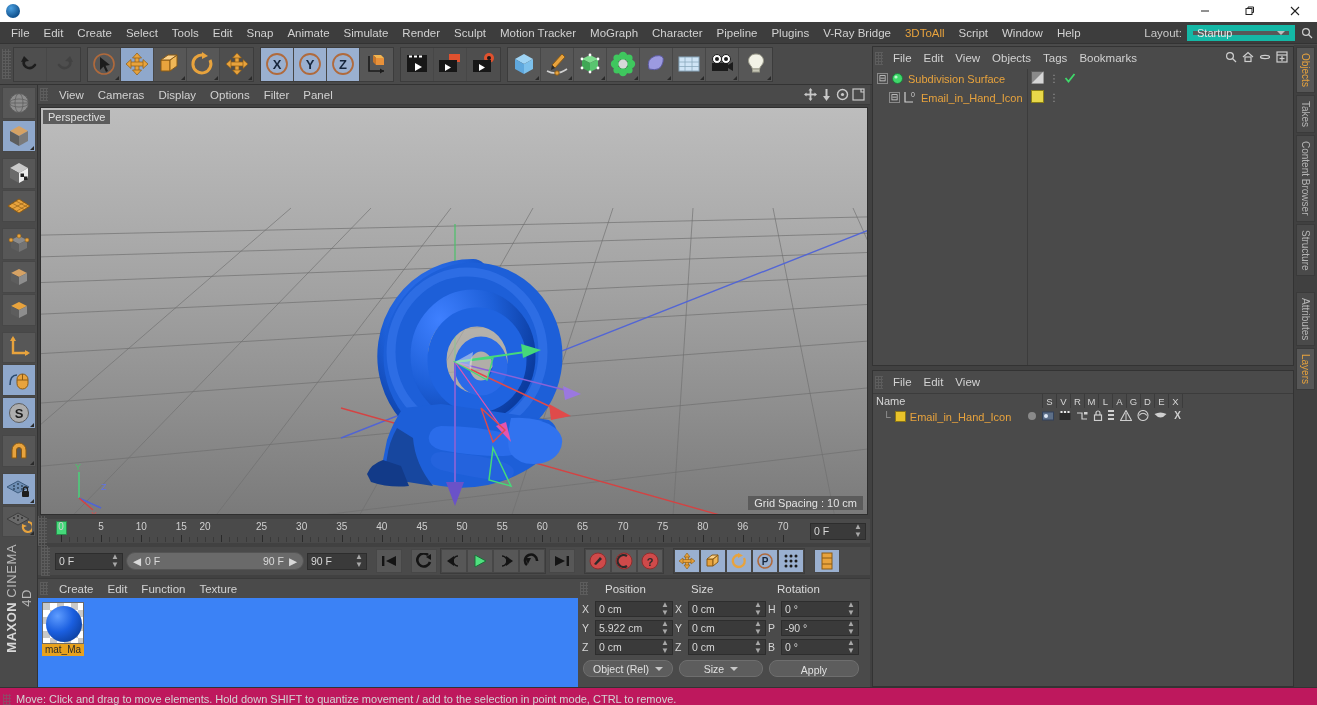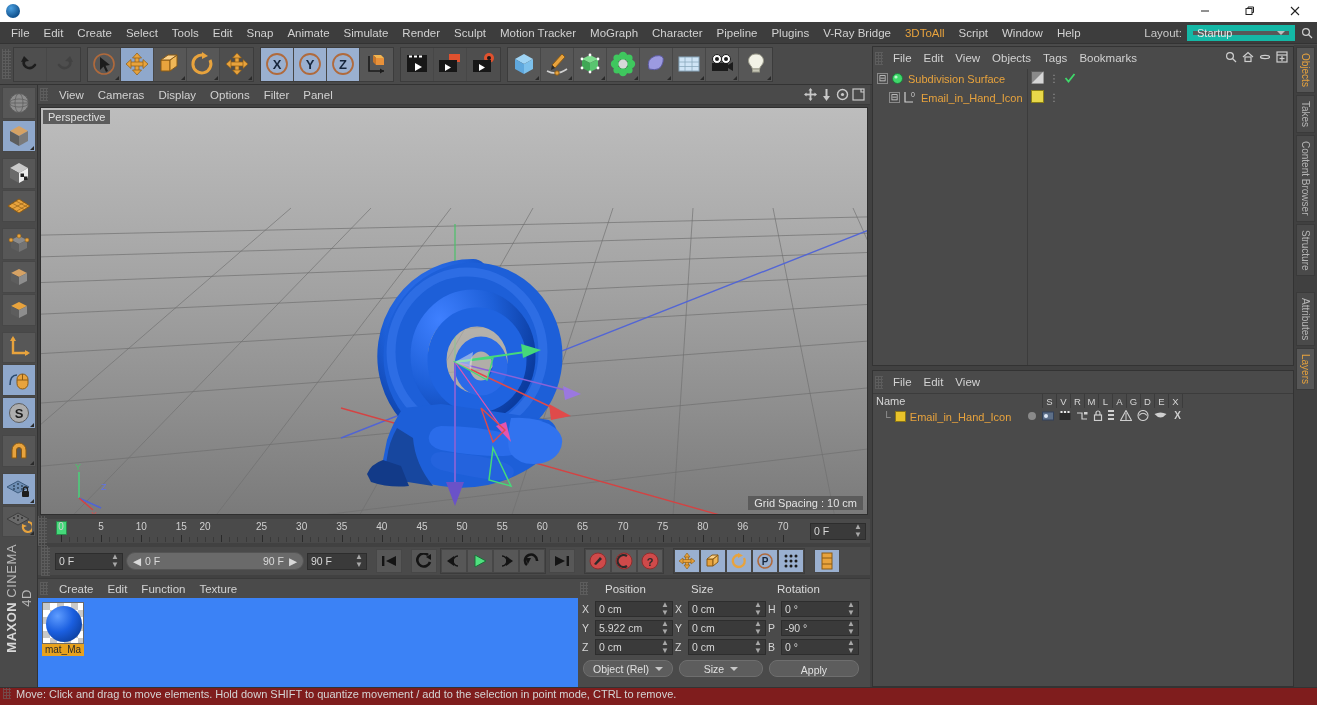--- a/index.html
+++ b/index.html
@@ -223,22 +223,22 @@
   .vtab{
     writing-mode:vertical-rl; text-align:center; font-size:10px; color:#b6b6b6;
     background:#4a4a4a; border:1px solid #3a3a3a; padding:5px 3px; margin-bottom:2px;
     white-space:nowrap;
   }
   .vtab.active{ color:#e8a33d; background:#565656; }
   .vtab.sp{ margin-top:14px; }
 
   
   .statusbar {
-    position:absolute; left:0; bottom:0; width:1317px; height:18px; background:#7f1d1d;
-    display:flex; align-items:flex-start; border-top:1px solid #333;
+    position:absolute; left:0; bottom:0; width:1317px; height:18px; background:#be185d;
+    display:flex; align-items:flex-end; border-top:1px solid #333;
   }
   .statusbar .grip{ height:11px; width:8px; margin:0 5px 0 3px; }
   .statustxt{ font-size:11px; color:#d4d4d4; white-space:nowrap; }
 </style>
 </head>
 <body>
 
 <div class="app">
 
   <div class="titlebar">

